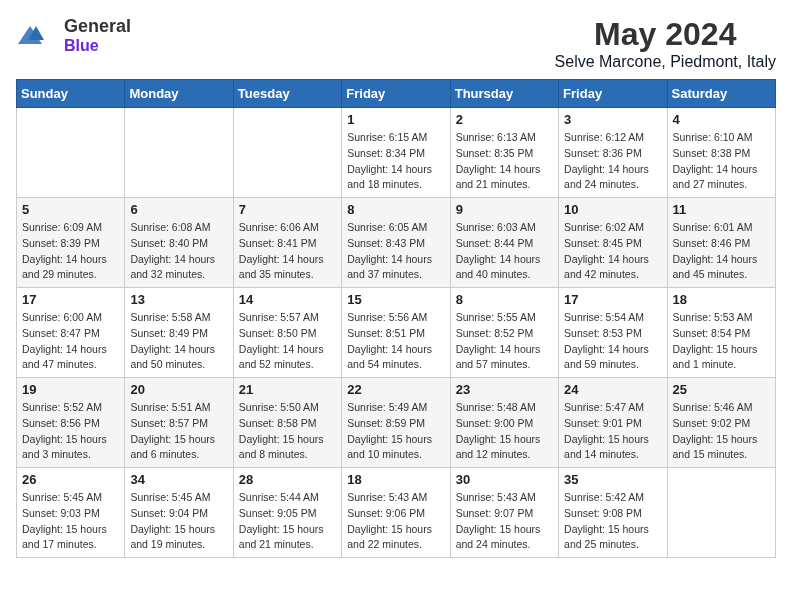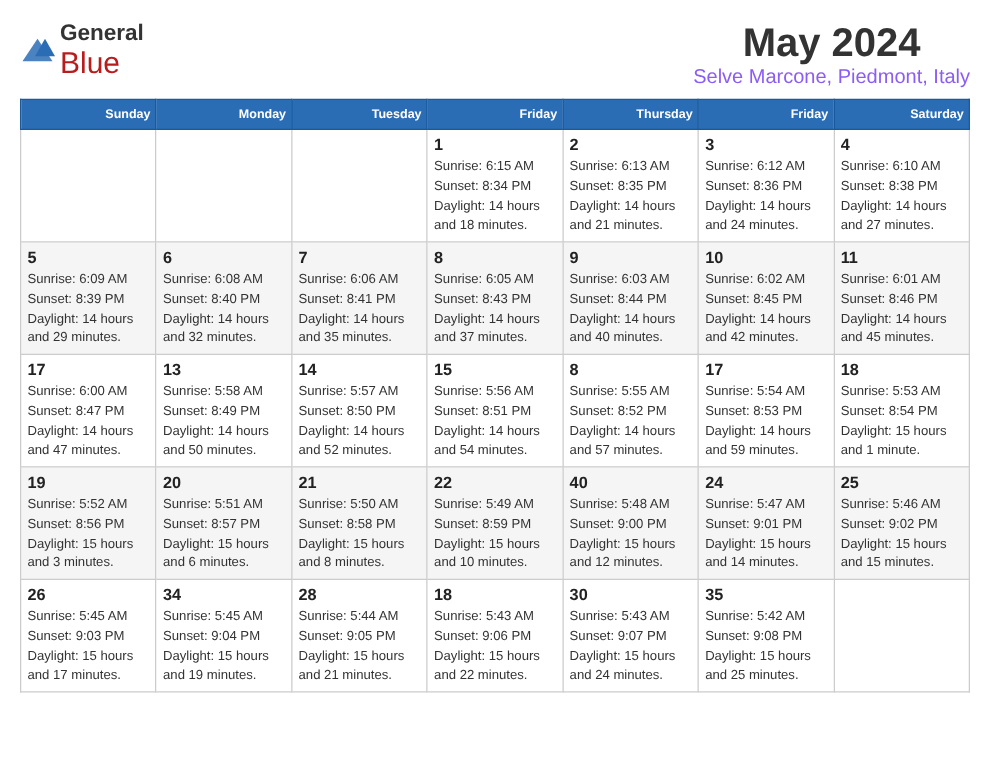--- a/index.html
+++ b/index.html
@@ -12,59 +12,59 @@
     }
     .header-area {
       display: flex;
       justify-content: space-between;
       align-items: flex-start;
       margin-bottom: 8px;
     }
     .logo {
       display: flex;
       align-items: center;
-      gap: 4px;
+      gap: 20px;
     }
     .logo-text-general {
       font-size: 18px;
       font-weight: bold;
       color: #333;
     }
     .logo-text-blue {
-      font-size: 24px;
-      font-weight: normal;
-      color: #b91c1c;
+      font-size: 16px;
+      font-weight: bold;
+      color: #6d28d9;
     }
     .logo-icon {
       width: 28px;
       height: 28px;
     }
     .title-area {
       text-align: center;
     }
     .month-title {
       font-size: 32px;
       font-weight: bold;
       color: #333;
     }
     .subtitle {
       font-size: 16px;
-      color: #8b5cf6;
+      color: #0f172a;
     }
     .calendar {
       width: 100%;
       border-collapse: collapse;
       font-size: 11px;
     }
     .calendar th {
       background-color: #2a6db5;
       color: #fff;
       padding: 6px 4px;
-      text-align: right;
-      font-size: 10px;
+      text-align: left;
+      font-size: 13px;
       border: 1px solid #1a5a9a;
     }
     .calendar td {
       border: 1px solid #ccc;
       vertical-align: top;
       padding: 4px 5px;
       width: 108px;
       min-height: 80px;
       background: #fff;
     }
@@ -212,21 +212,21 @@
         </td>
         <td>
           <div class="day-number">21</div>
           <div class="day-info">Sunrise: 5:50 AM<br>Sunset: 8:58 PM<br>Daylight: 15 hours and 8 minutes.</div>
         </td>
         <td>
           <div class="day-number">22</div>
           <div class="day-info">Sunrise: 5:49 AM<br>Sunset: 8:59 PM<br>Daylight: 15 hours and 10 minutes.</div>
         </td>
         <td>
-          <div class="day-number">40</div>
+          <div class="day-number">23</div>
           <div class="day-info">Sunrise: 5:48 AM<br>Sunset: 9:00 PM<br>Daylight: 15 hours and 12 minutes.</div>
         </td>
         <td>
           <div class="day-number">24</div>
           <div class="day-info">Sunrise: 5:47 AM<br>Sunset: 9:01 PM<br>Daylight: 15 hours and 14 minutes.</div>
         </td>
         <td>
           <div class="day-number">25</div>
           <div class="day-info">Sunrise: 5:46 AM<br>Sunset: 9:02 PM<br>Daylight: 15 hours and 15 minutes.</div>
         </td>

